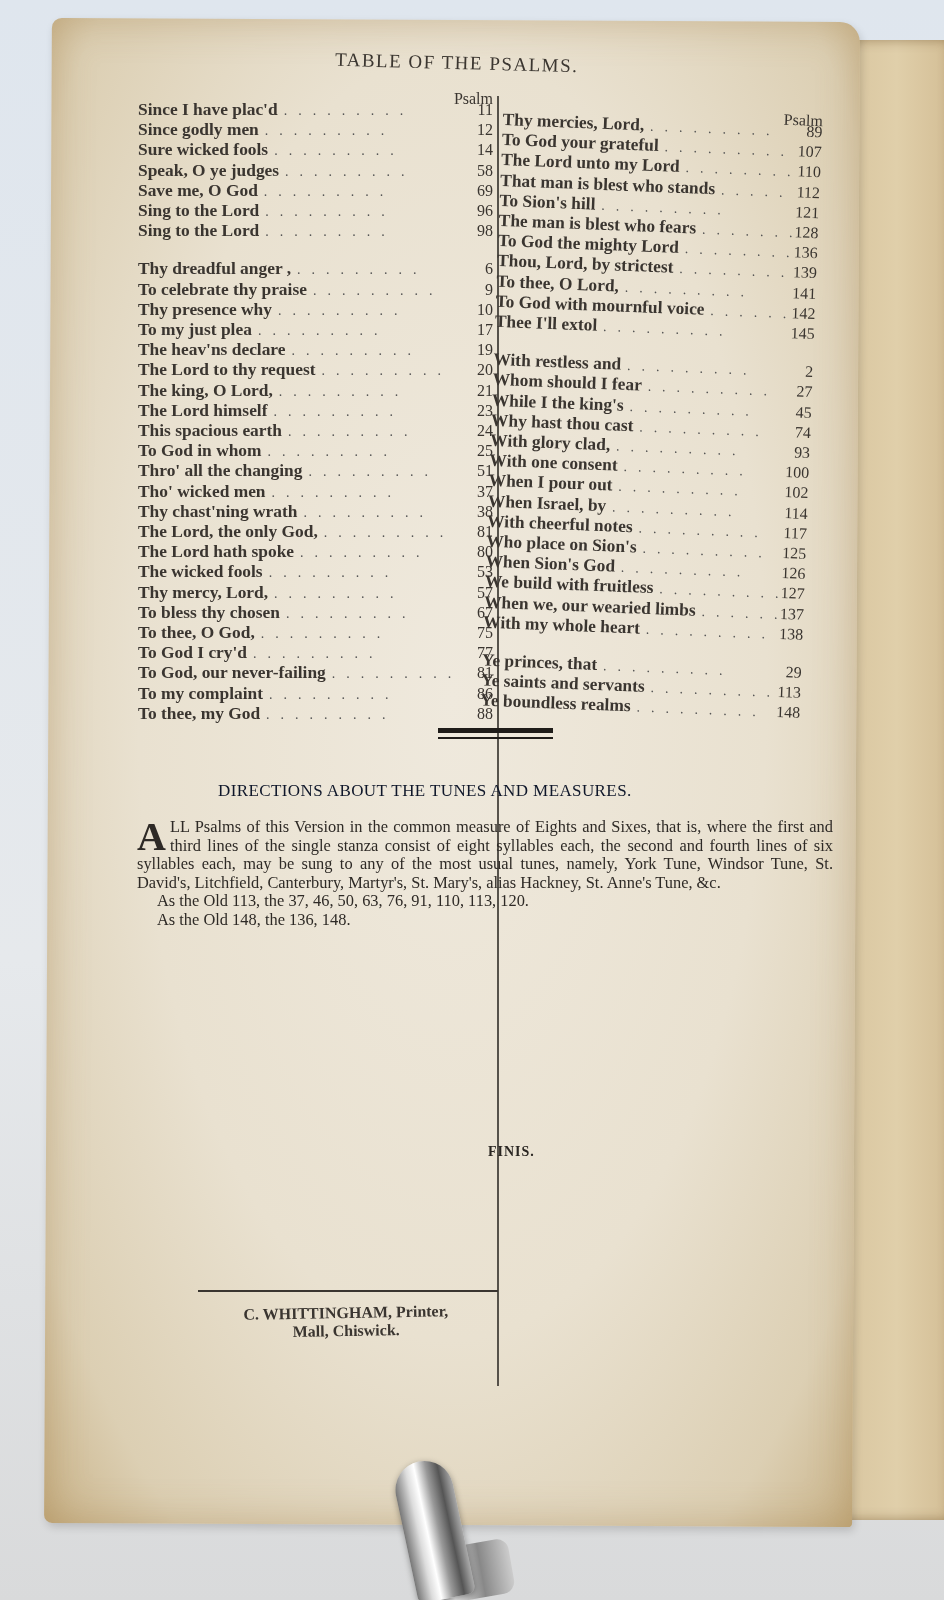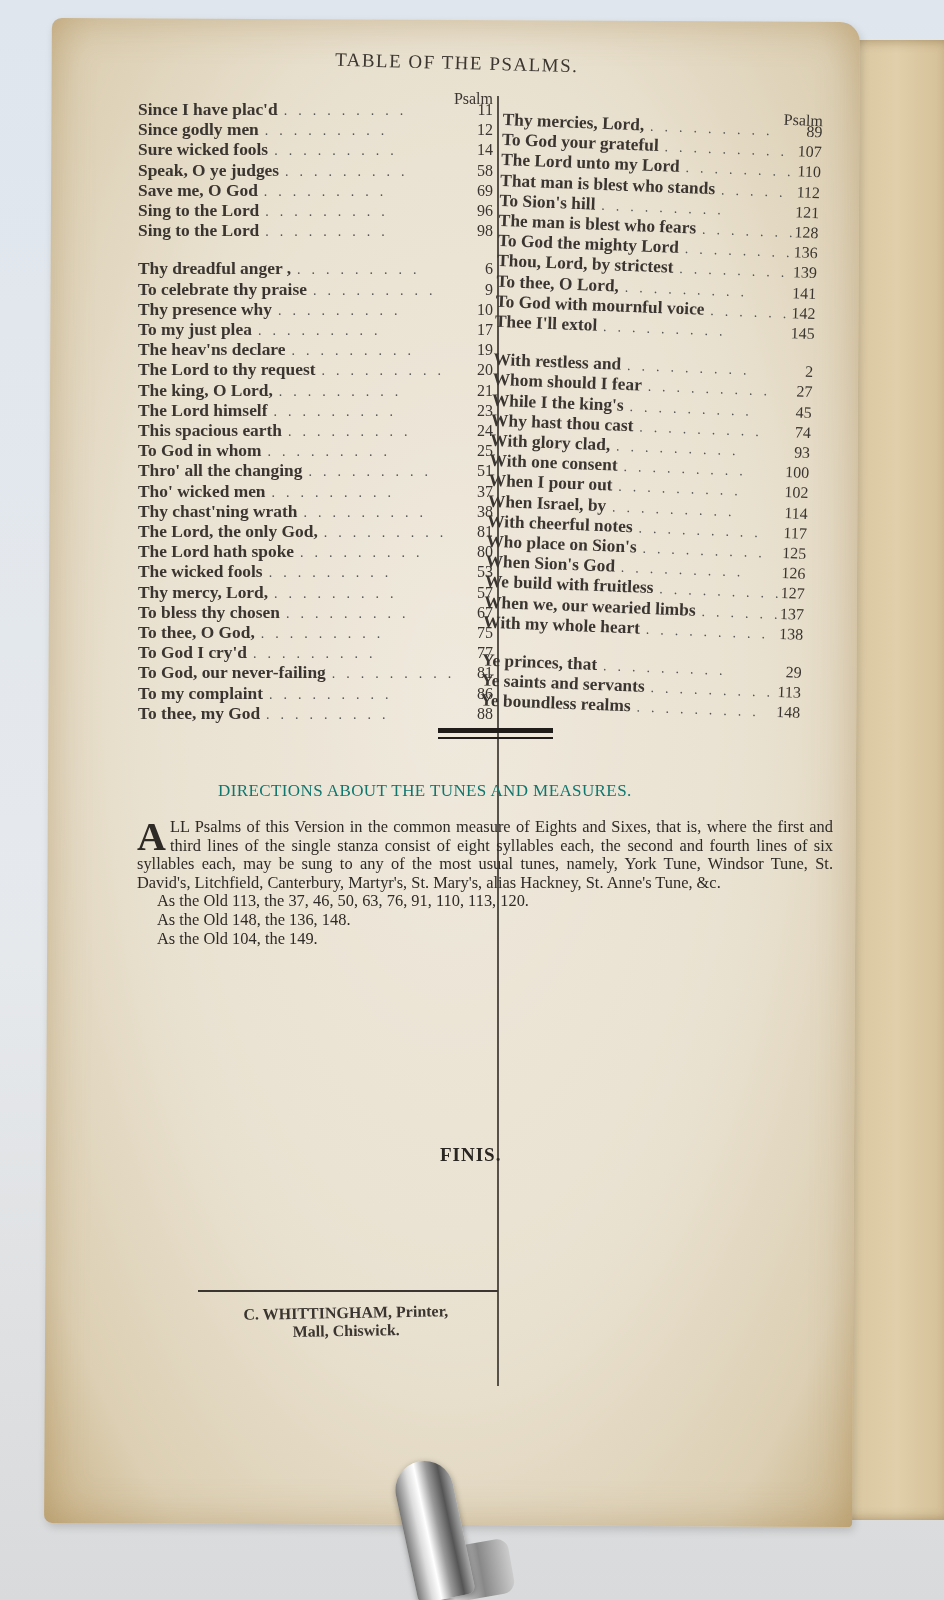--- a/index.html
+++ b/index.html
@@ -34,30 +34,30 @@
   .row { display: flex; align-items: baseline; white-space: nowrap; }
   .row .name { flex: 0 0 auto; }
   .row .dots { flex: 1 1 auto; overflow: hidden; color: #555; font-weight: normal; letter-spacing: 11px; padding-left: 6px; font-size: 14px; }
   .row .num { flex: 0 0 auto; font-weight: normal; min-width: 26px; text-align: right; font-size: 16px; }
   .group-gap { height: 18px; }
   .vrule { position: absolute; left: 497px; top: 96px; width: 2px; height: 1290px; background: #3c3832; opacity: 0.85; }
   .ornament { position: absolute; left: 438px; top: 728px; width: 115px; }
   .ornament .thick { height: 5px; background: #1f1c19; }
   .ornament .thin { height: 2px; background: #1f1c19; margin-top: 4px; }
   .directions-heading {
-    position: absolute; left: 218px; top: 781px; font-size: 17px; letter-spacing: 0.4px; color: #0f766e;
+    position: absolute; left: 218px; top: 781px; font-size: 17px; letter-spacing: 0.4px; color: #0f172a;
   }
   .body-text {
     position: absolute; left: 137px; top: 818px; width: 696px; font-size: 16.4px; line-height: 18.6px; color: #2e2a26;
     text-align: justify;
   }
   .dropcap { float: left; font-size: 40px; line-height: 34px; margin-right: 4px; margin-top: 2px; font-weight: bold; }
   .body-text p { margin: 0; }
   .indent { text-indent: 20px; }
-  .finis { position: absolute; left: 440px; top: 1144px; font-size: 19px; font-weight: bold; letter-spacing: 1px; }
+  .finis { position: absolute; left: 488px; top: 1144px; font-size: 14px; font-weight: bold; letter-spacing: 1px; }
   .printer-rule { position: absolute; left: 198px; top: 1290px; width: 300px; height: 2px; background: #3a3530; }
   .printer { position: absolute; left: 196px; top: 1304px; width: 300px; text-align: center; font-size: 16px; line-height: 18px; font-weight: bold; color: #3a3530; transform: rotate(-1deg); }
   .clip {
     position: absolute; left: 404px; top: 1460px; width: 58px; height: 140px;
     background: linear-gradient(90deg, #777 0%, #ddd 25%, #fff 40%, #999 60%, #555 80%, #aaa 100%);
     border-radius: 30px 30px 8px 8px; transform: rotate(-12deg);
     box-shadow: 0 2px 6px rgba(0,0,0,0.35);
   }
   .clip-ring {
     position: absolute; left: 420px; top: 1545px; width: 92px; height: 55px;
@@ -391,21 +391,20 @@
   <div class="thick"></div>
   <div class="thin"></div>
 </div>
 
 <div class="directions-heading">DIRECTIONS ABOUT THE TUNES AND MEASURES.</div>
 
 <div class="body-text">
   <p><span class="dropcap">A</span><span>LL Psalms of this Version in the common measure of Eights and Sixes, that is, where the first and third lines of the single stanza consist of eight syllables each, the second and fourth lines of six syllables each, may be sung to any of the most usual tunes, namely, York Tune, Windsor Tune, St. David's, Litchfield, Canterbury, Martyr's, St. Mary's, alias Hackney, St. Anne's Tune, &amp;c.</span></p>
   <p class="indent">As the Old 113, the 37, 46, 50, 63, 76, 91, 110, 113, 120.</p>
   <p class="indent">As the Old 148, the 136, 148.</p>
-  <p class="indent">As the Old 104, the 149.</p>
 </div>
 
 <div class="finis">FINIS.</div>
 
 <div class="printer-rule"></div>
 <div class="printer">
   <div>C. WHITTINGHAM, Printer,</div>
   <div>Mall, Chiswick.</div>
 </div>
 

